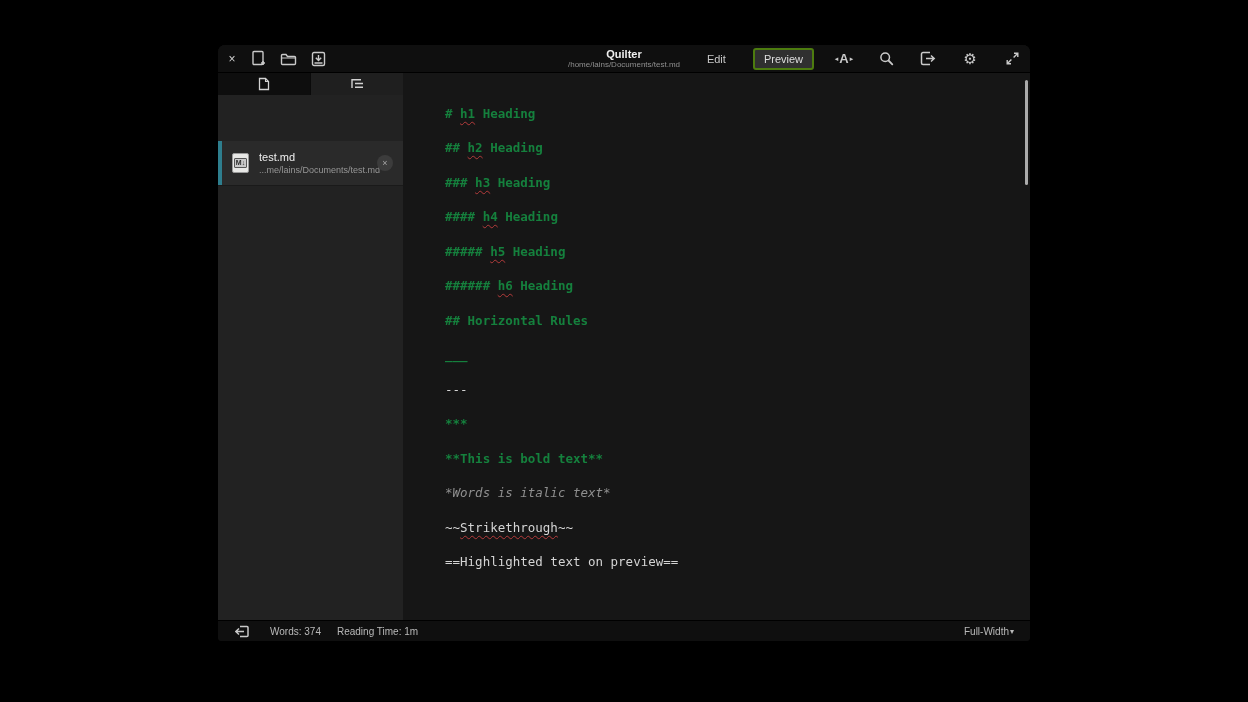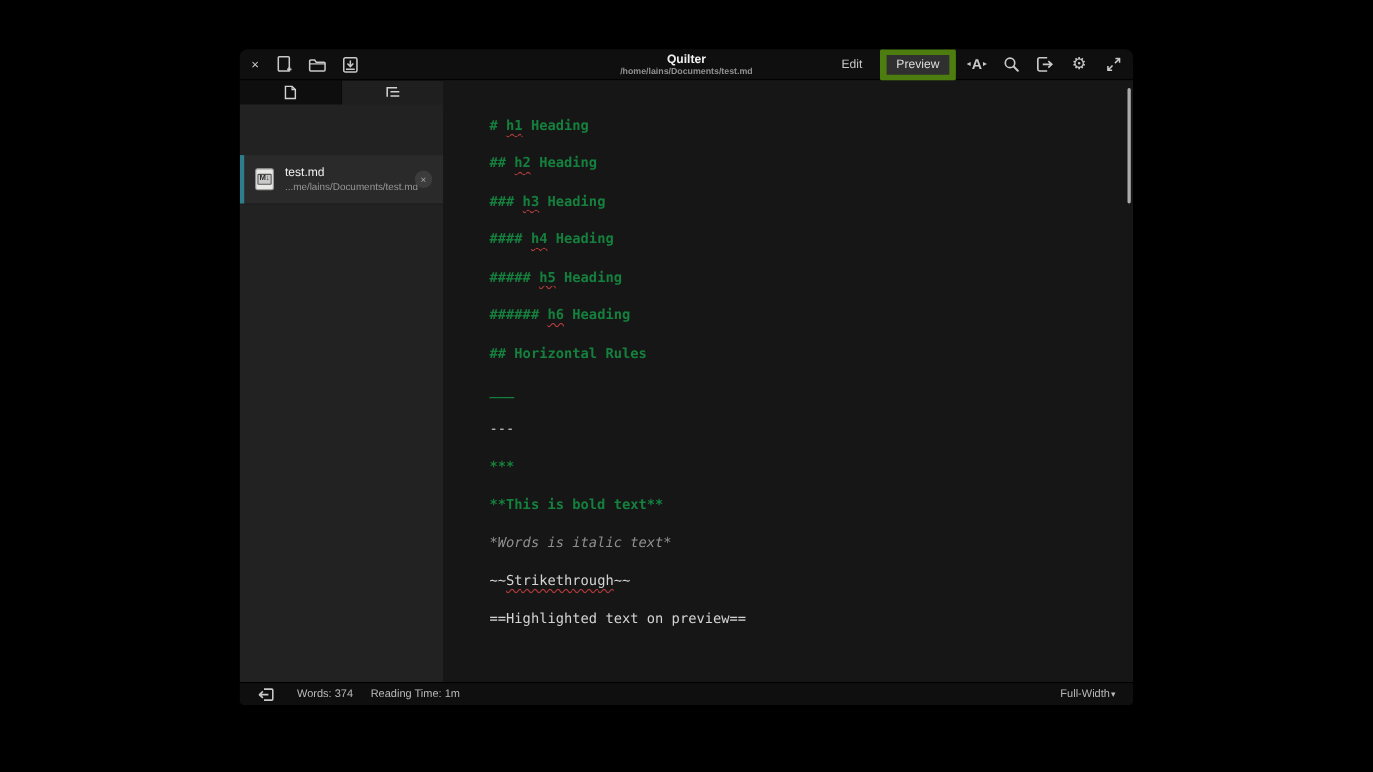--- a/index.html
+++ b/index.html
@@ -18,26 +18,26 @@
     display:flex; align-items:center; position:relative;
   }
   .hb-left { display:flex; align-items:center; gap:8px; padding-left:7px; }
   .win-close { color:#cfcfcf; font-size:12px; width:14px; text-align:center; cursor:default; }
   .hb-iconbtn { width:22px; height:20px; display:flex; align-items:center; justify-content:center; }
   .hb-iconbtn svg { display:block; }
   .hb-center { position:absolute; left:0; right:0; top:0; bottom:0;
     display:flex; flex-direction:column; align-items:center; justify-content:center;
     pointer-events:none; }
   .hb-title { color:#f0f0f0; font-size:11px; font-weight:bold; line-height:12px; }
-  .hb-subtitle { color:#8f8f8f; font-size:8px; line-height:9px;font-weight:bold; }
+  .hb-subtitle { color:#8f8f8f; font-size:8px; line-height:9px; }
   .hb-right { position:absolute; right:6px; top:0; height:100%;
-    display:flex; align-items:center; gap:7px; }
+    display:flex; align-items:center; gap:18px; }
   .mode-btn { font-size:11px; color:#c8c8c8; padding:3px 9px; border-radius:3px; }
   .mode-btn.flat { background:transparent; }
-  .mode-btn.raised { background:#303030; border:6px solid #4d7c0f; color:#dedede; }
+  .mode-btn.raised { background:#303030; border:2px solid #4d7c0f; color:#dedede; }
   .iconbtn { width:24px; height:22px; display:flex; align-items:center; justify-content:center; color:#c9c9c9; }
   .fontsize-ic { font-size:12px; color:#c9c9c9; display:flex; align-items:center; }
   .fontsize-ic .caret { font-size:7px; line-height:7px; }
   .fontsize-ic .A { font-size:13px; font-weight:bold; margin:0 1px; }
   .gear { font-size:15px; line-height:15px; }
   
   .main { flex:1; display:flex; min-height:0; }
   .sidebar { width:185px; flex:0 0 185px; background:#222222; display:flex; flex-direction:column;gap:46px; }
   .tabbar { height:22px; display:flex; flex:0 0 22px; }
   .tab { flex:1; display:flex; align-items:center; justify-content:center; }

